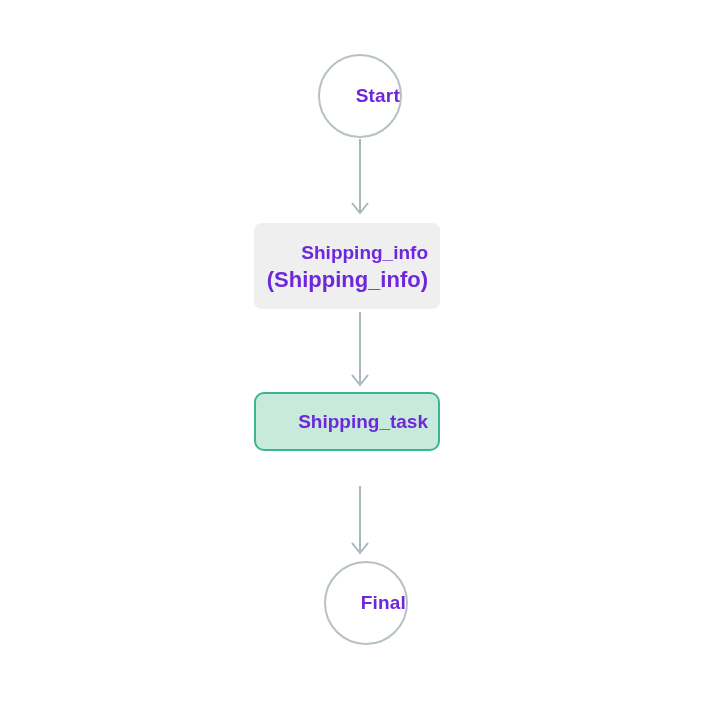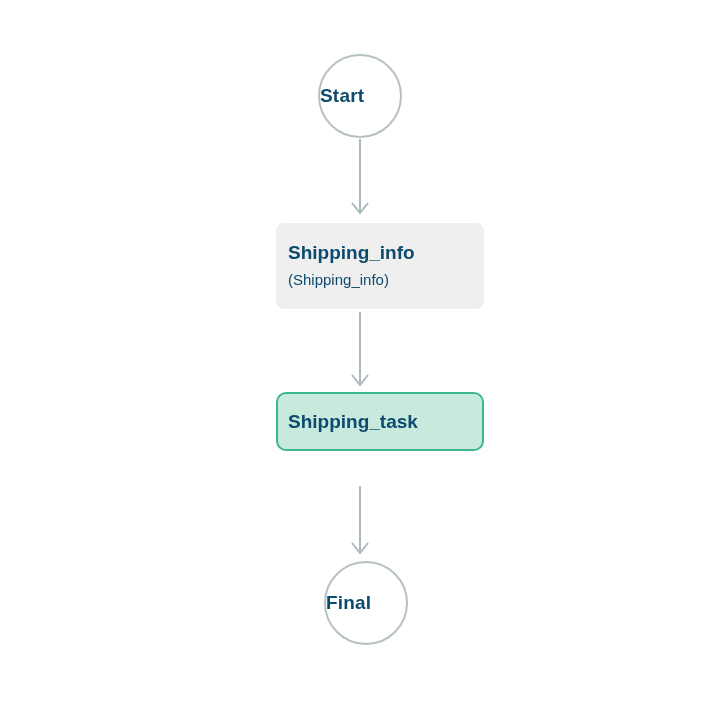--- a/index.html
+++ b/index.html
@@ -11,63 +11,62 @@
     width: 720px;
     height: 720px;
     background: #ffffff;
     overflow: hidden;
   }
 
   .node {
     position: absolute;
     display: flex;
     flex-direction: column;
-    align-items: flex-start;
+    align-items: flex-end;
     justify-content: center;
-    color: #0c4a6e;
+    color: #6d28d9;
   }
 
   .terminal-circle {
     width: 84px;
     height: 84px;
     border: 2px solid #b6c1c5;
     border-radius: 50%;
     background: #ffffff;
     font-size: 19px;
     font-weight: 700;
     letter-spacing: 0.2px;
   }
 
   .state-box {
-    width: 208px;
+    width: 186px;
     border-radius: 8px;
     background: #efefef;
     border: 2px solid transparent;
     padding: 14px 10px;
     text-align: center;
-    margin-left: 22px;
   }
 
   .state-box.selected {
     background: #c7eadd;
     border: 2px solid #3bb78f;
     border-radius: 10px;
     gap: 31px;
   }
 
   .state-title {
     font-size: 19px;
     font-weight: 700;
     line-height: 27px;
     white-space: nowrap;
   }
 
   .state-subtitle {
-    font-size: 15px;
-    font-weight: 400;
+    font-size: 22px;
+    font-weight: 700;
     line-height: 27px;
     white-space: nowrap;
   }
 
   .arrow {
     position: absolute;
     display: block;
   }
   .arrow line, .arrow polyline {
     stroke: #a9b8ba;

